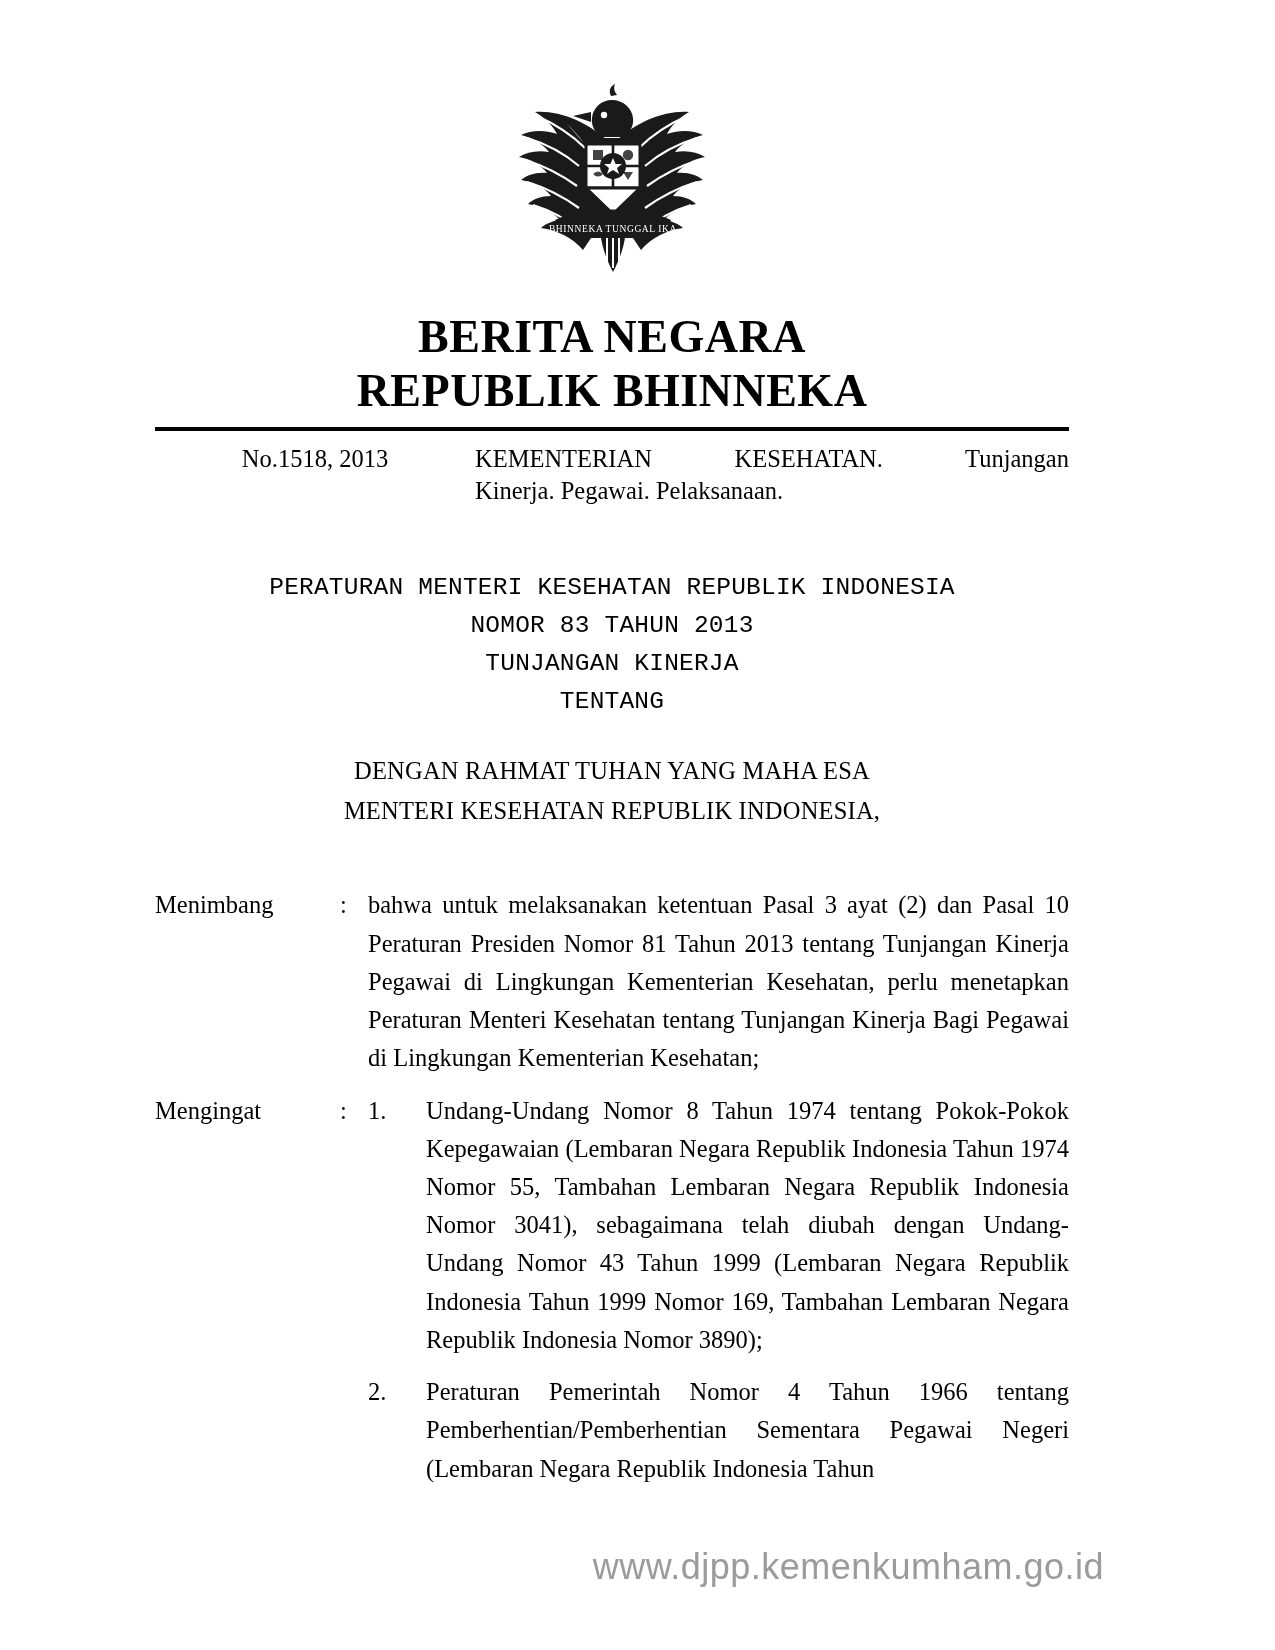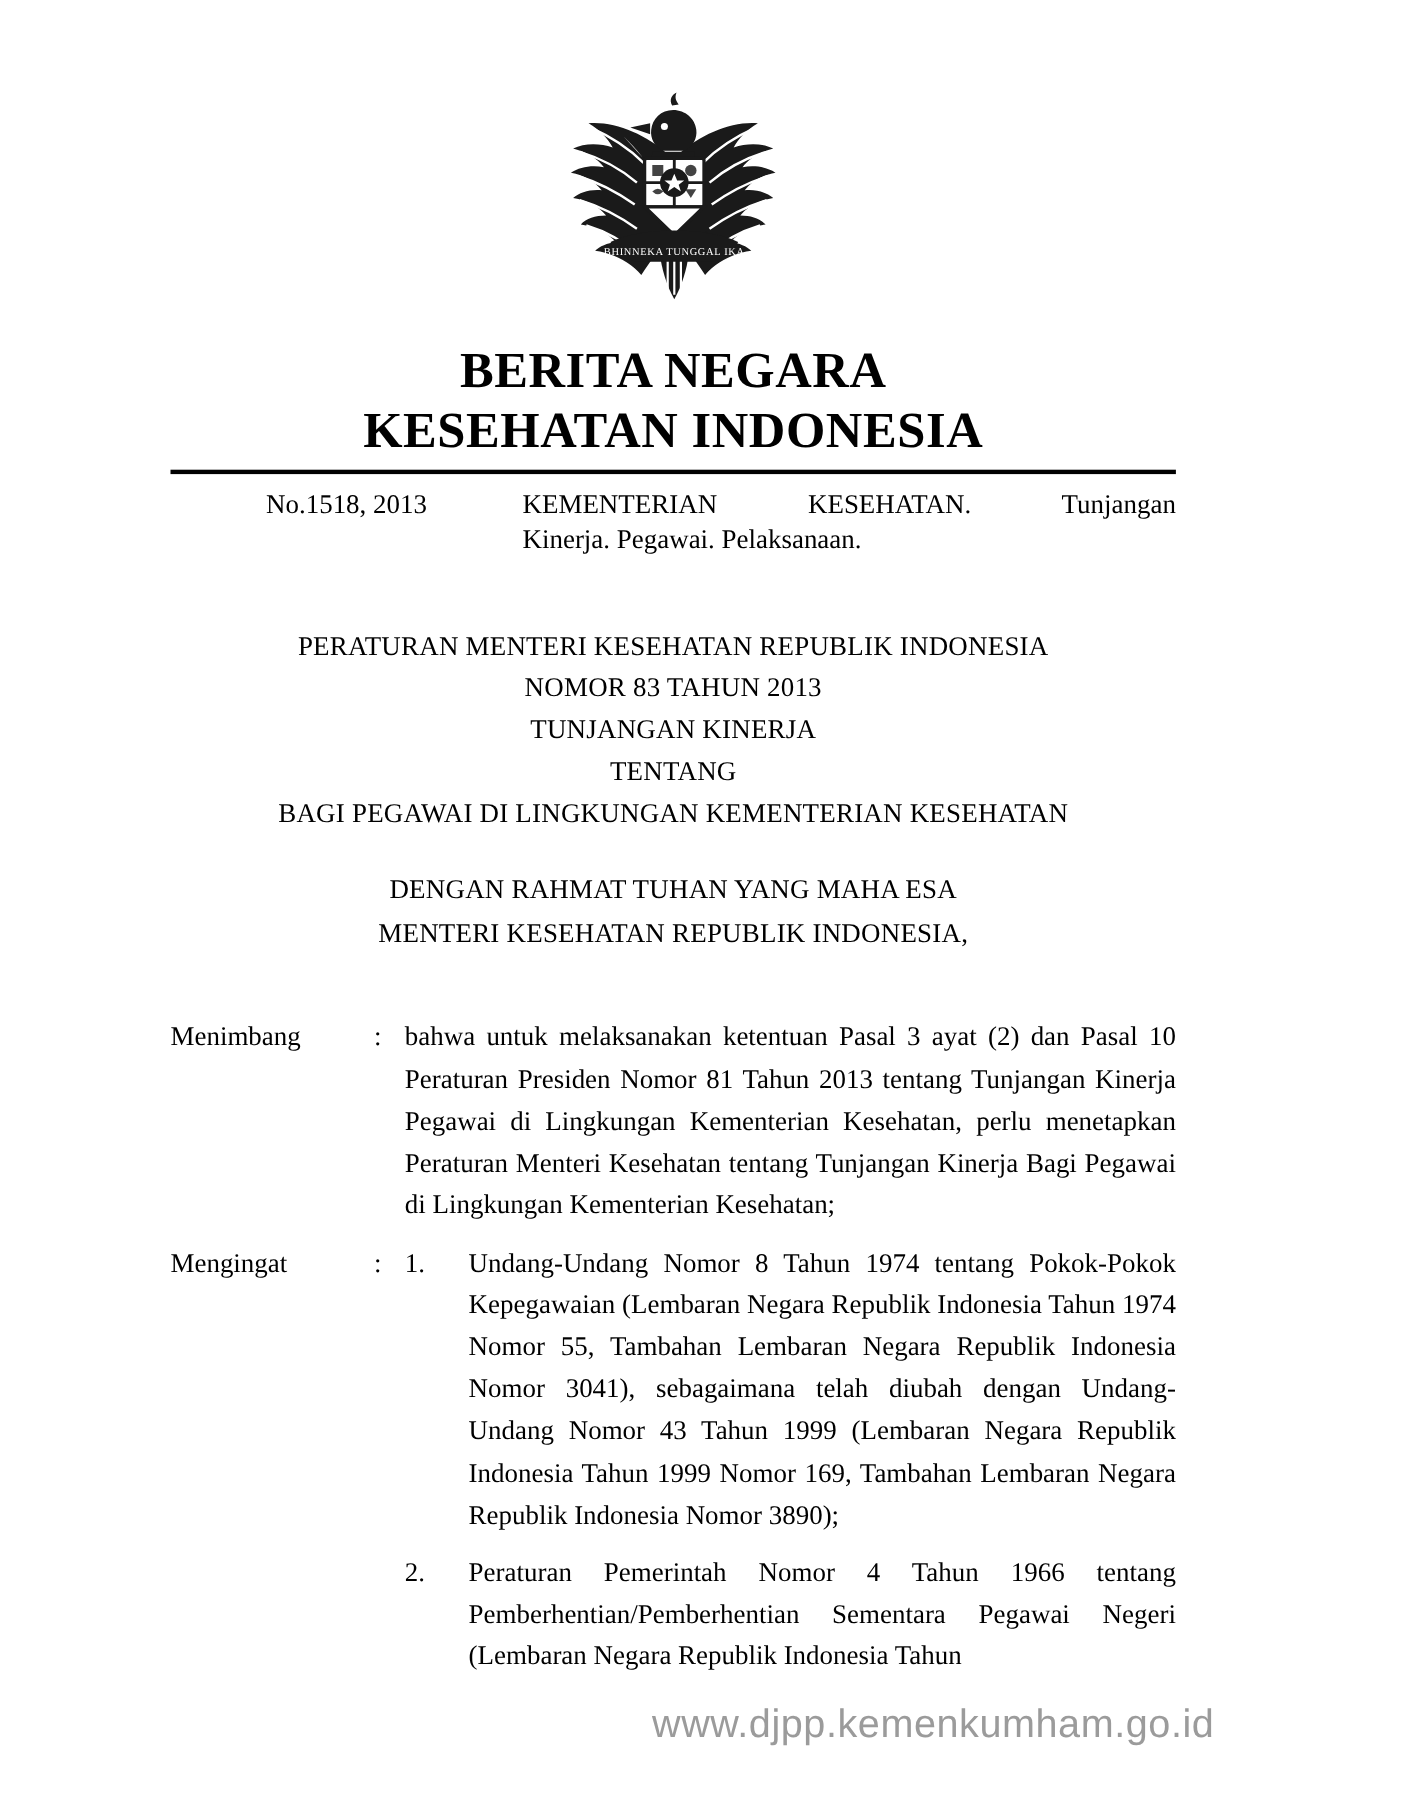--- a/index.html
+++ b/index.html
@@ -76,20 +76,21 @@
     text-align-last: justify;
   }
 
   
   .title-block {
     margin-top: 62px;
     text-align: center;
     font-size: 24.5px;
     line-height: 1.55;
     letter-spacing: 0.2px;
+    font-family: Liberation Mono, monospace;
   }
   .title-block div { white-space: nowrap; }
 
   .decree-block {
     margin-top: 30px;
     text-align: center;
     font-size: 24.5px;
     line-height: 1.62;
     letter-spacing: 0.2px;
   }
@@ -227,38 +228,37 @@
 
           <path d="M48 142 C76 128 136 128 164 142 C160 152 150 158 140 160 L72 160 C62 158 52 152 48 142 Z" fill="#1a1a1a"></path>
           <text x="106" y="154" font-size="9.5" fill="#ffffff" text-anchor="middle" font-family="Liberation Serif, serif" letter-spacing="0.6">BHINNEKA TUNGGAL IKA</text>
         </g>
       </svg>
     </div>
   </div>
 
   <div class="masthead">
     <div class="line1">BERITA NEGARA</div>
-    <div class="line2">KESEHATAN INDONESIA</div>
+    <div class="line2">REPUBLIK BHINNEKA</div>
   </div>
   <div class="rule"></div>
 
   <div class="meta-row">
     <div class="meta-no">No.1518, 2013</div>
     <div class="meta-subject">
       <span class="spread">KEMENTERIAN KESEHATAN. Tunjangan</span>
       <span>Kinerja. Pegawai. Pelaksanaan.</span>
     </div>
   </div>
 
   <div class="title-block">
     <div>PERATURAN MENTERI KESEHATAN REPUBLIK INDONESIA</div>
     <div>NOMOR 83 TAHUN 2013</div>
     <div>TUNJANGAN KINERJA</div>
     <div>TENTANG</div>
-    <div>BAGI PEGAWAI DI LINGKUNGAN KEMENTERIAN KESEHATAN</div>
   </div>
 
   <div class="decree-block">
     <div>DENGAN RAHMAT TUHAN YANG MAHA ESA</div>
     <div>MENTERI KESEHATAN REPUBLIK INDONESIA,</div>
   </div>
 
   <div class="body-block">
 
     <div class="clause">

